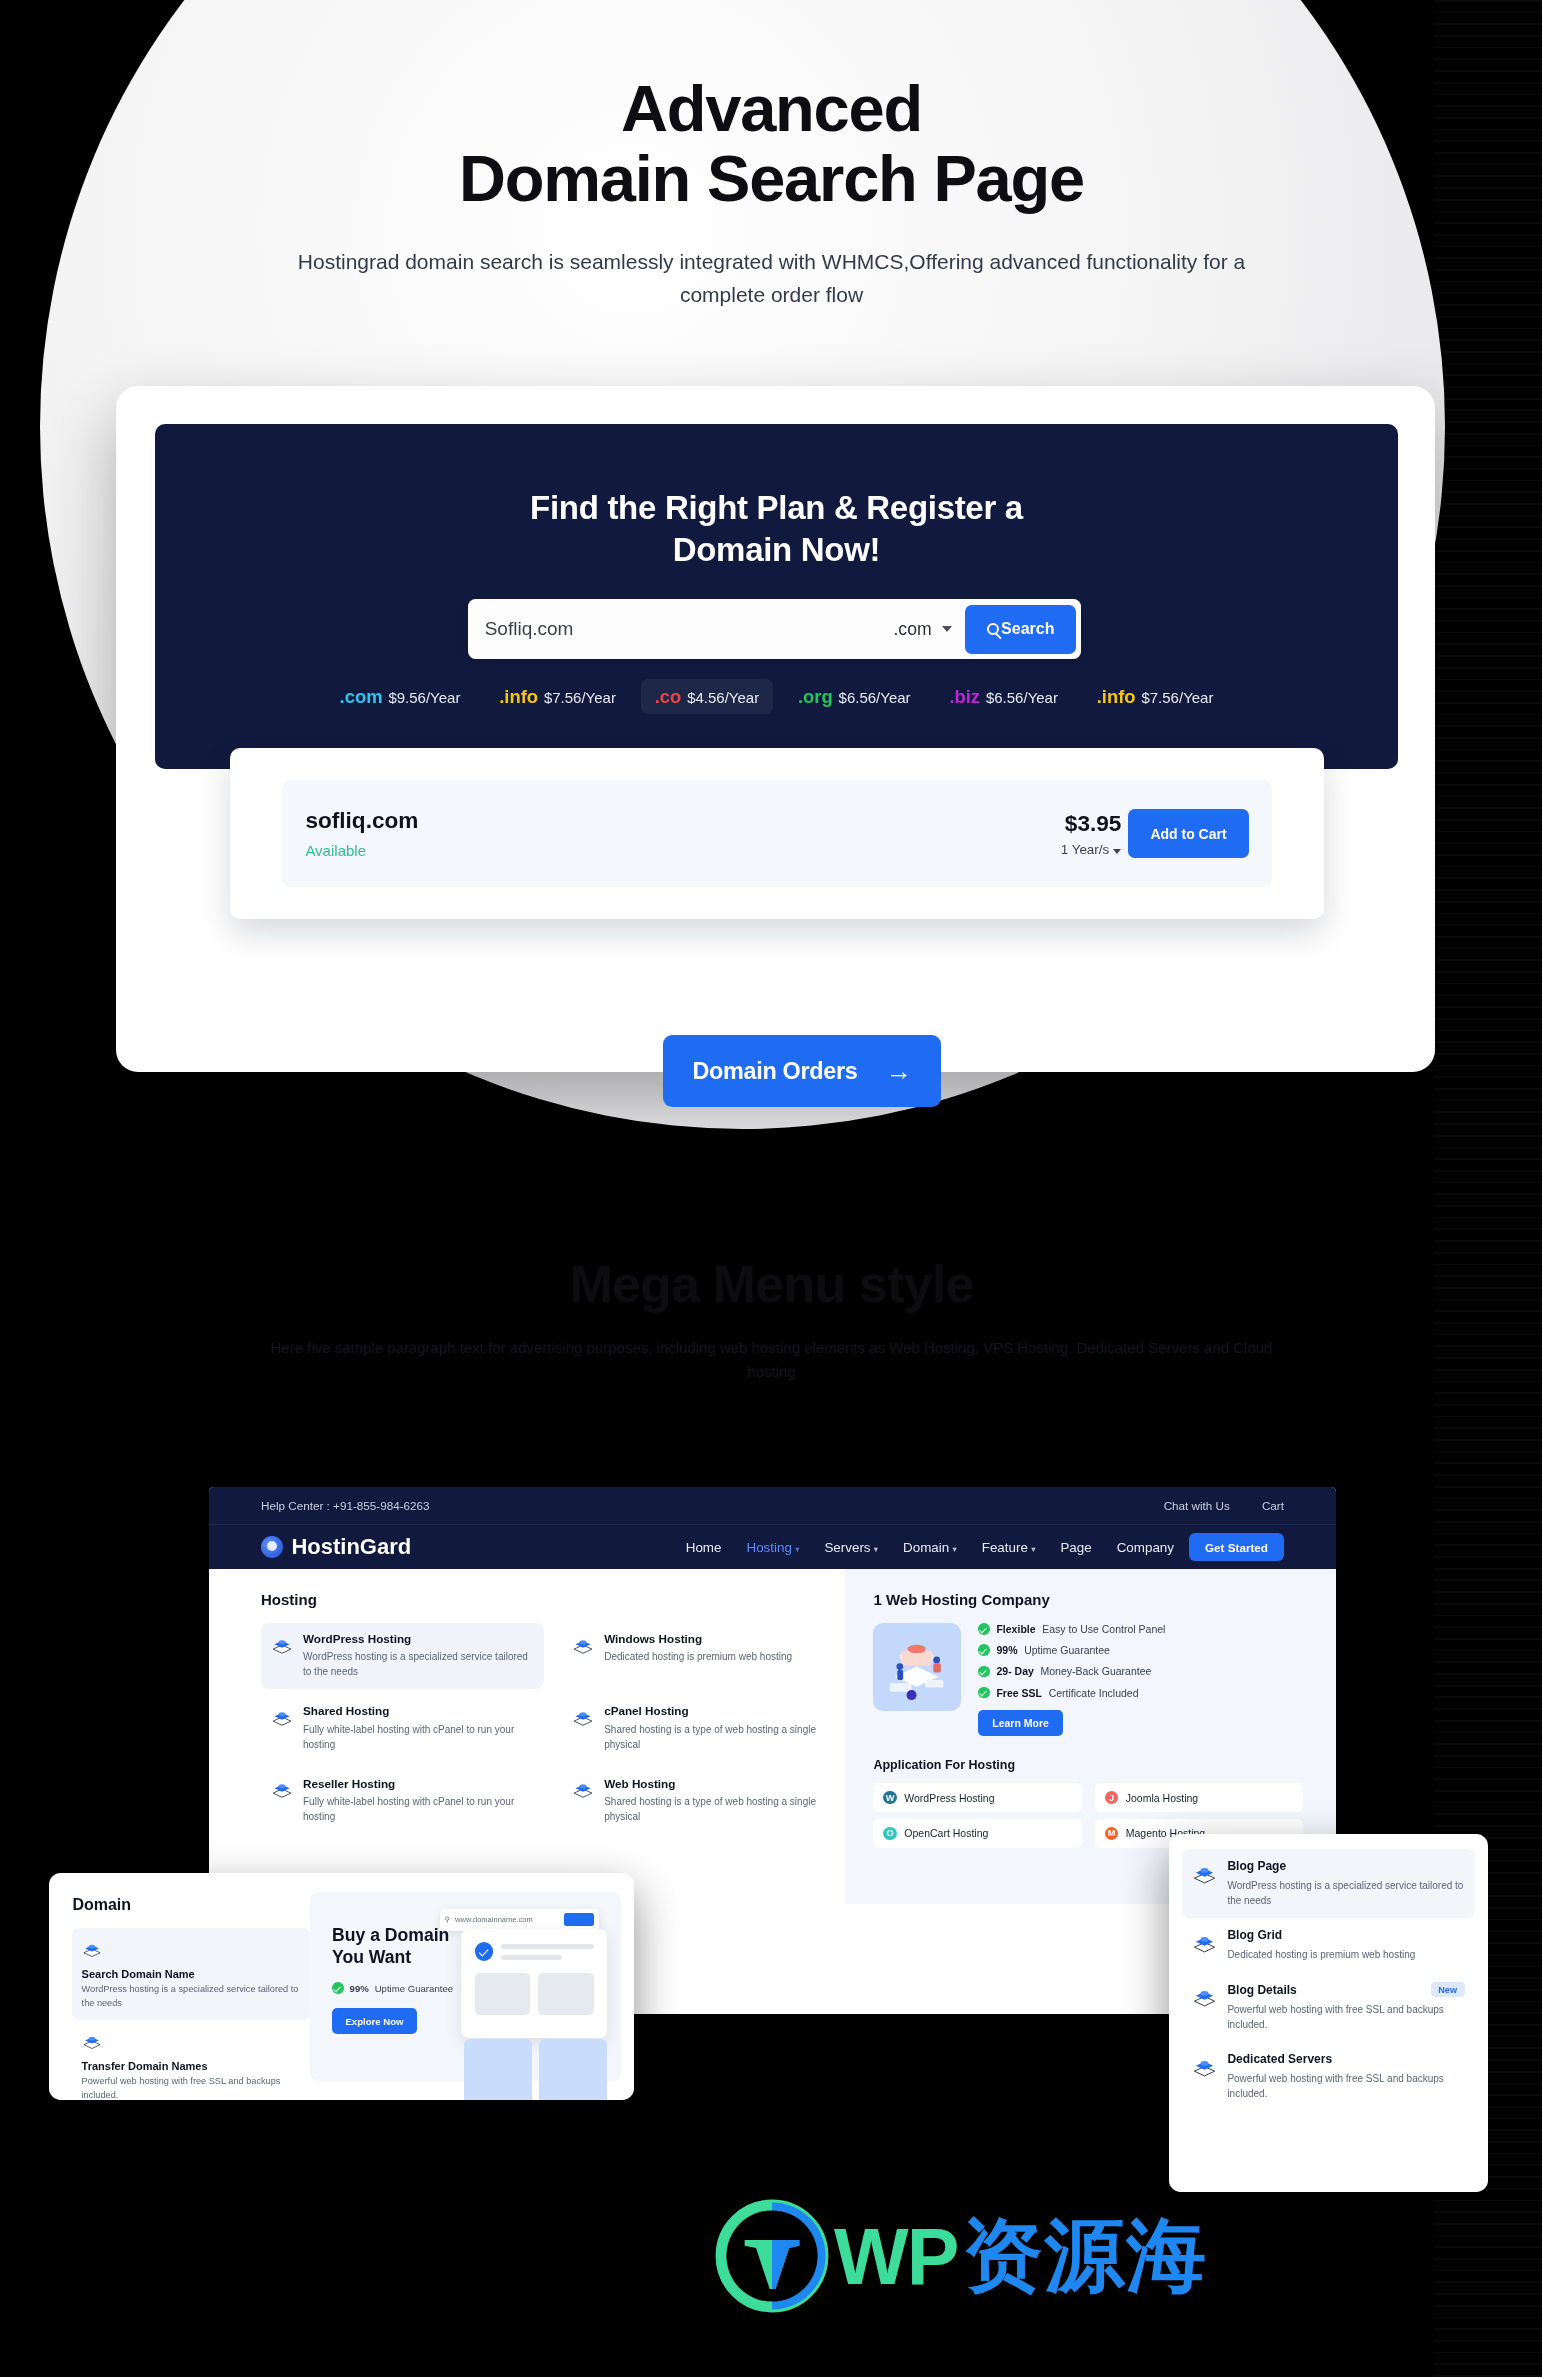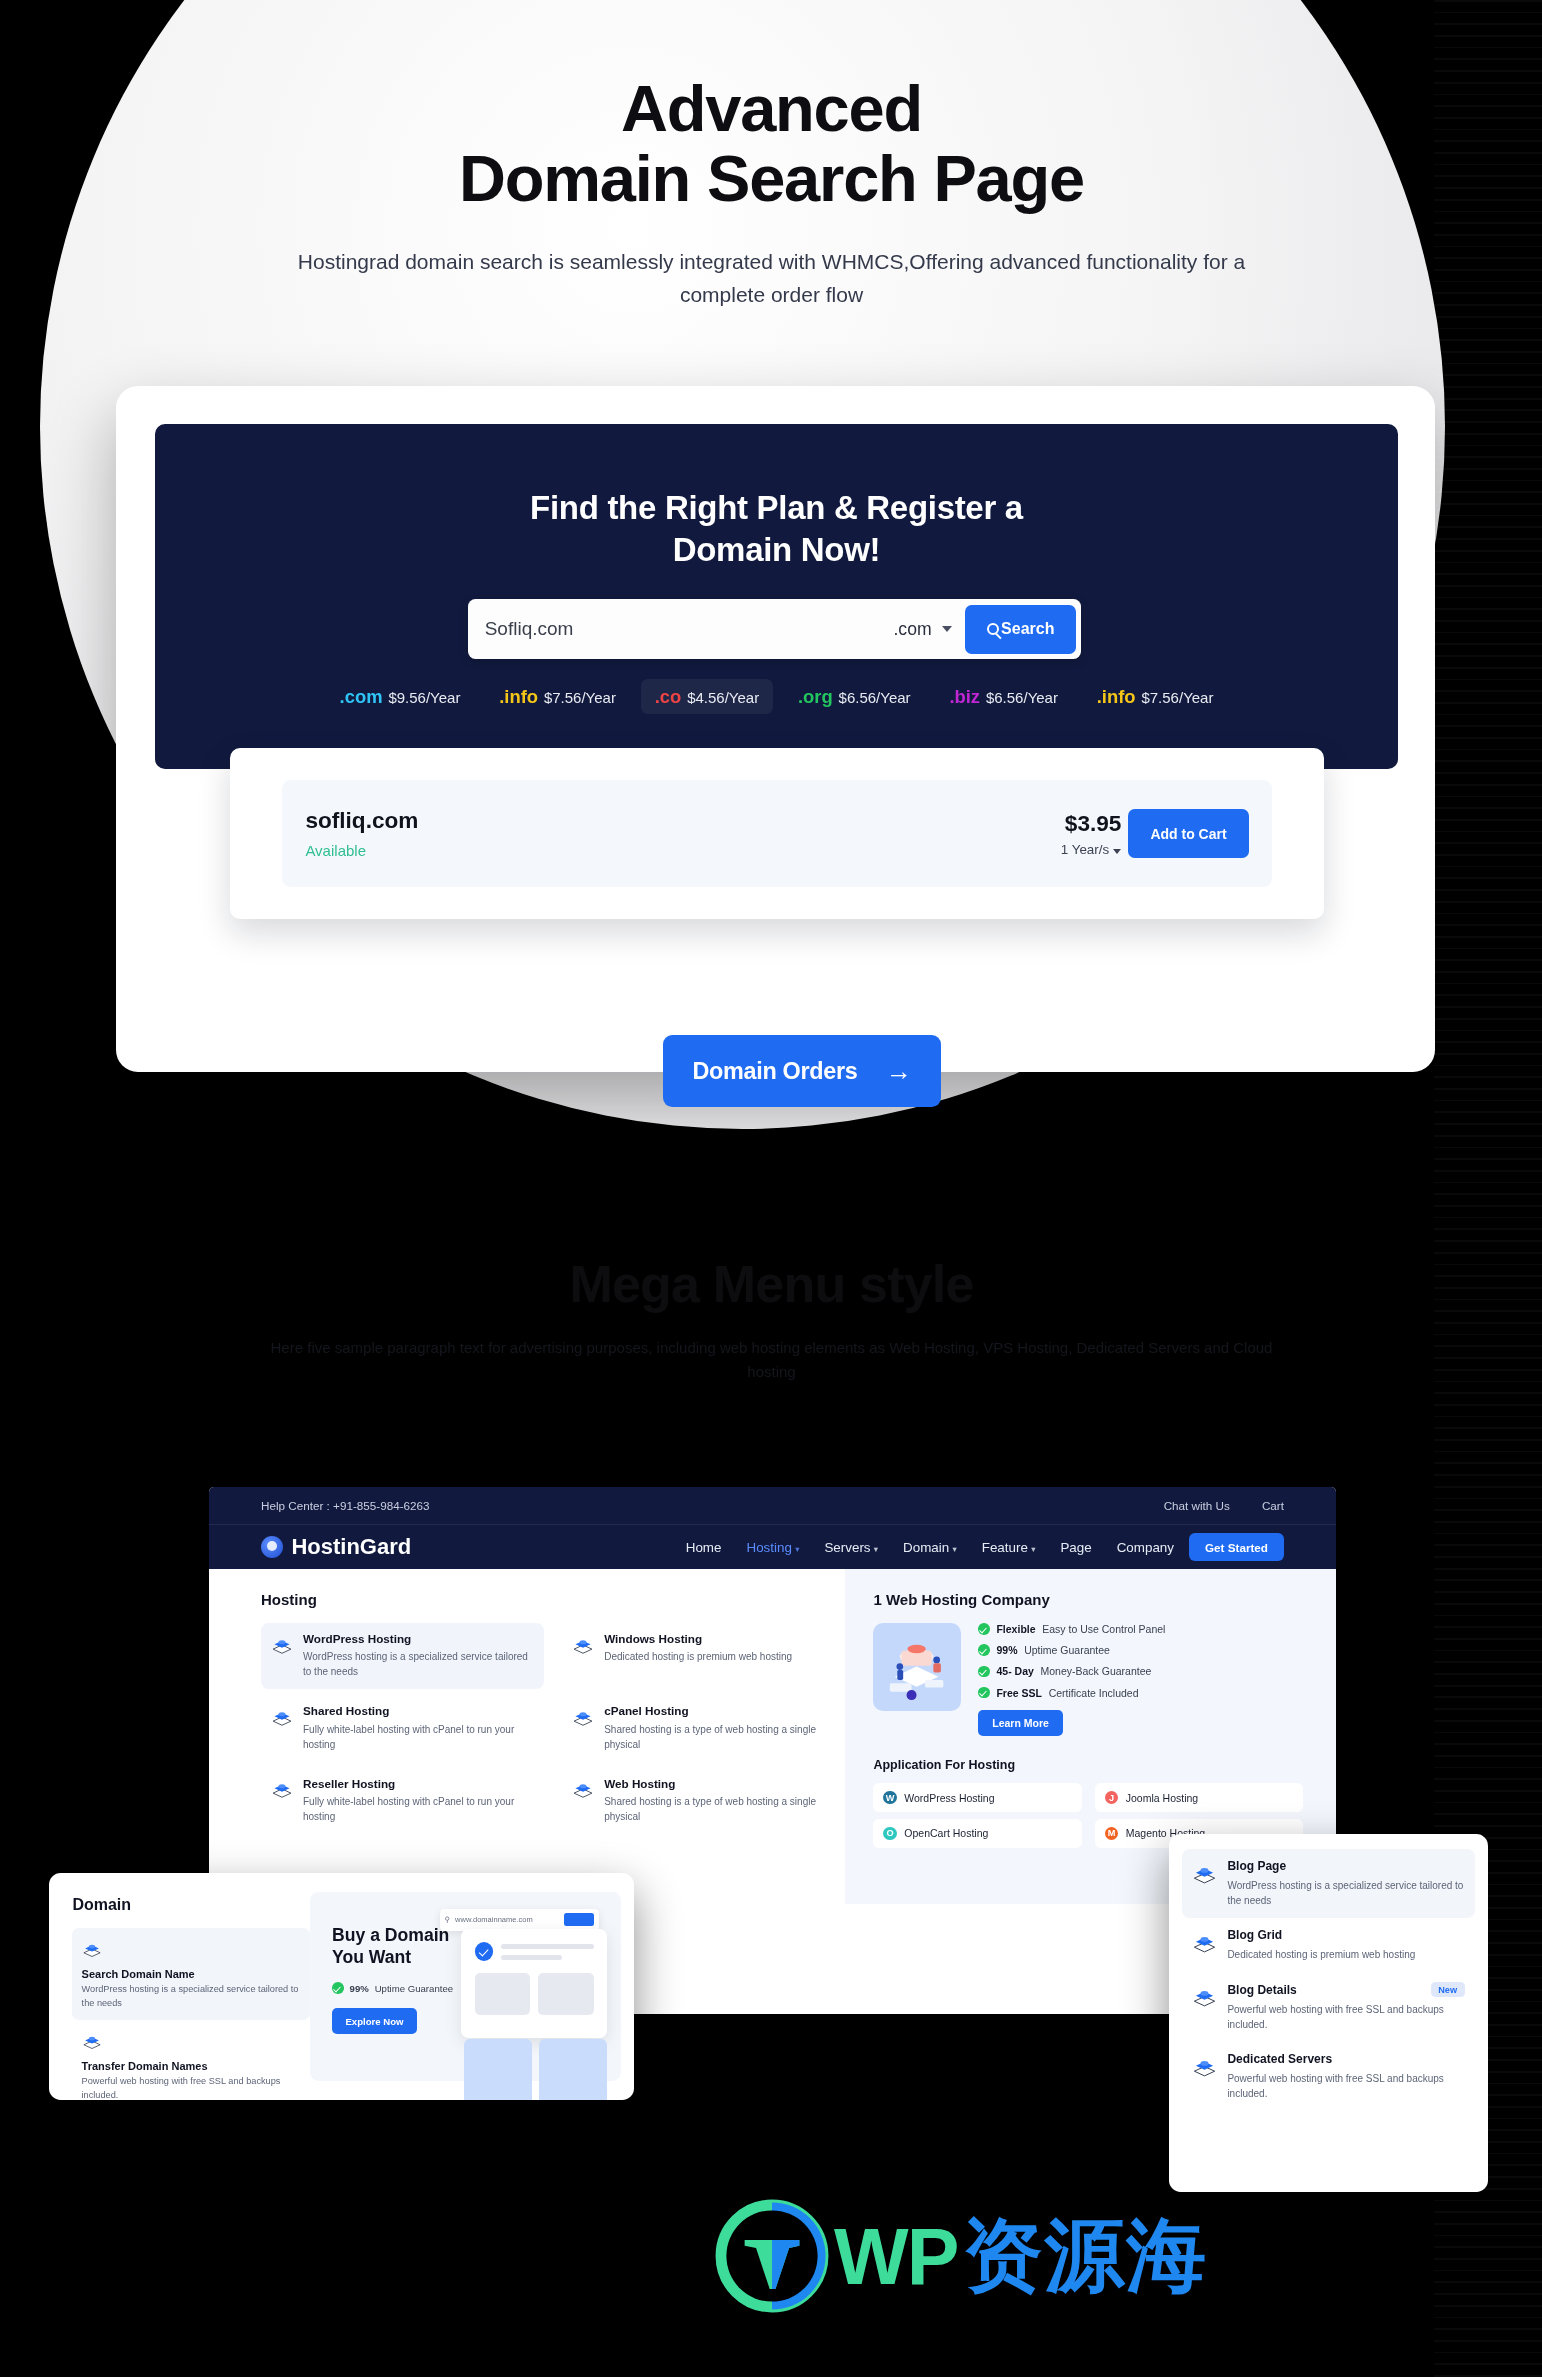--- a/index.html
+++ b/index.html
@@ -441,21 +441,21 @@
                   <b>Flexible</b>
                   <span>Easy to Use Control Panel</span>
                 </div>
                 <div class="feat">
                   <span class="tick"></span>
                   <b>99%</b>
                   <span>Uptime Guarantee</span>
                 </div>
                 <div class="feat">
                   <span class="tick"></span>
-                  <b>45- Day</b>
+                  <b>29- Day</b>
                   <span>Money-Back Guarantee</span>
                 </div>
                 <div class="feat">
                   <span class="tick"></span>
                   <b>Free SSL</b>
                   <span>Certificate Included</span>
                 </div>
               </div>
             <button class="learn">Learn More</button>
           </div>

